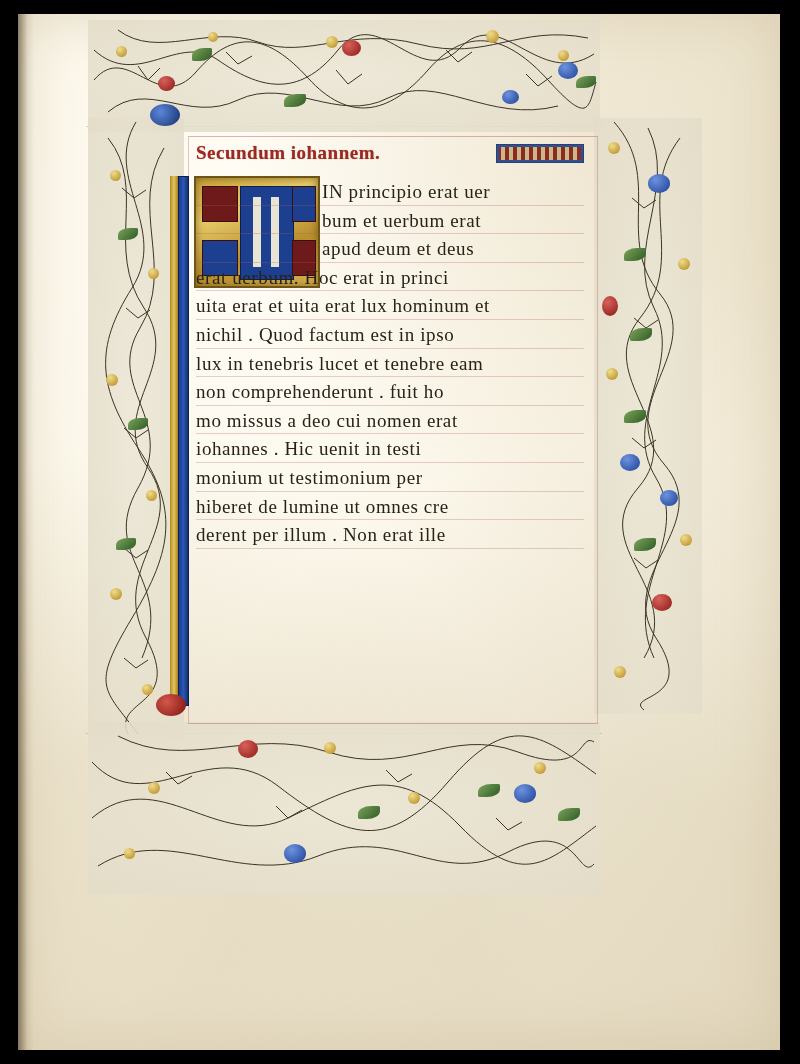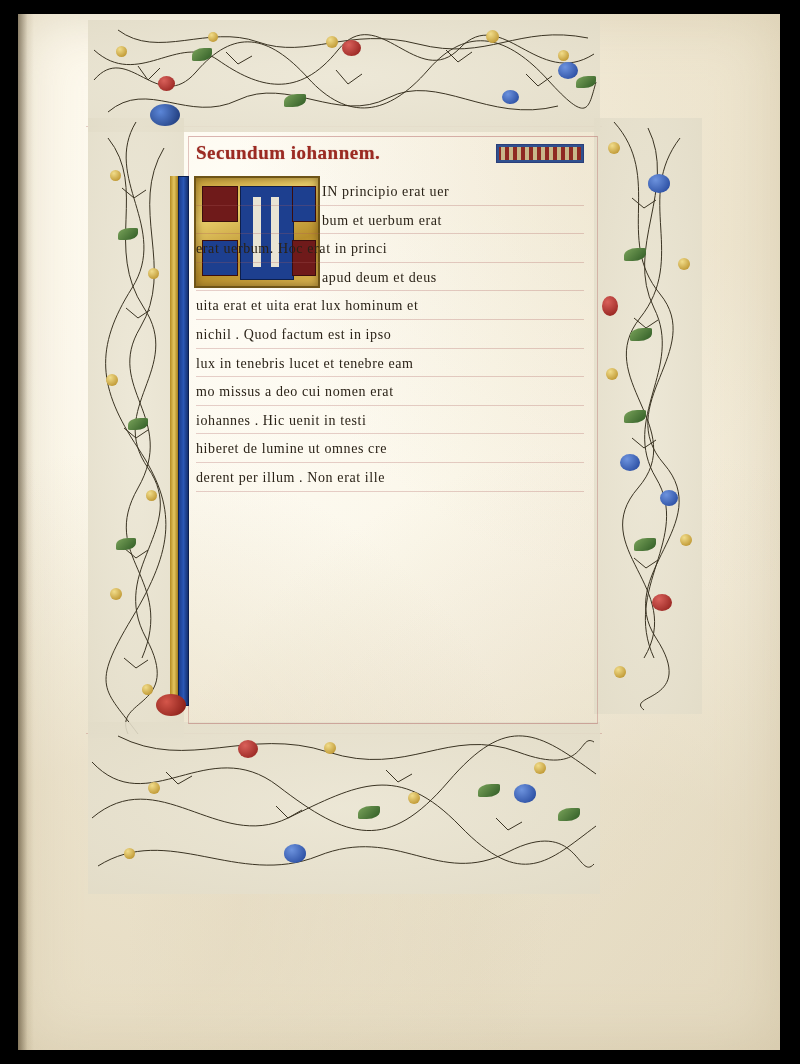--- a/index.html
+++ b/index.html
@@ -84,21 +84,21 @@
     position:absolute;width:34px;height:34px;background:#6f1a1a;border:1px solid #3b0d0d;
   }
   .initial .sq.a{left:6px;top:8px;}
   .initial .sq.b{left:6px;top:62px;background:#1d3f8f;}
   .initial .sq.c{left:96px;top:8px;background:#1d3f8f;width:22px;}
   .initial .sq.d{left:96px;top:62px;background:#6f1a1a;width:22px;}
 
   .lines{position:absolute;left:0;top:38px;width:388px;}
   .tline{
     height:28.6px;line-height:28.6px;
-    font-size:14px;color:#2a2217;
+    font-size:19px;color:#2a2217;
     font-family:"Liberation Serif",serif;
     letter-spacing:.6px;
     white-space:nowrap;
     position:relative;
     filter:blur(.15px);
   }
   .tline.ind{padding-left:126px;}
   .rule{
     position:absolute;left:0;right:0;bottom:1px;height:1px;background:rgba(170,90,90,.28);
   }
@@ -266,25 +266,27 @@
       <div class="sq a"></div>
       <div class="sq b"></div>
       <div class="blue"></div>
       <div class="sq c"></div>
       <div class="sq d"></div>
     </div>
 
     <div class="lines" id="lines">
         <div class="tline ind">IN principio erat uer<span class="rule"></span></div>
         <div class="tline ind">bum et uerbum erat<span class="rule"></span></div>
+        <div class="tline ind">apud deum et deus<span class="rule"></span></div>
         <div class="tline">erat uerbum. Hoc erat in princi<span class="rule"></span></div>
-        <div class="tline ind">apud deum et deus<span class="rule"></span></div>
         <div class="tline">uita erat et uita erat lux hominum et<span class="rule"></span></div>
         <div class="tline">nichil . Quod factum est in ipso<span class="rule"></span></div>
         <div class="tline">lux in tenebris lucet et tenebre eam<span class="rule"></span></div>
+        <div class="tline">non comprehenderunt . fuit ho<span class="rule"></span></div>
         <div class="tline">mo missus a deo cui nomen erat<span class="rule"></span></div>
         <div class="tline">iohannes . Hic uenit in testi<span class="rule"></span></div>
+        <div class="tline">monium ut testimonium per<span class="rule"></span></div>
         <div class="tline">hiberet de lumine ut omnes cre<span class="rule"></span></div>
         <div class="tline">derent per illum . Non erat ille<span class="rule"></span></div>
       </div>
   </div>
 
 </div>
 
 </body></html>

